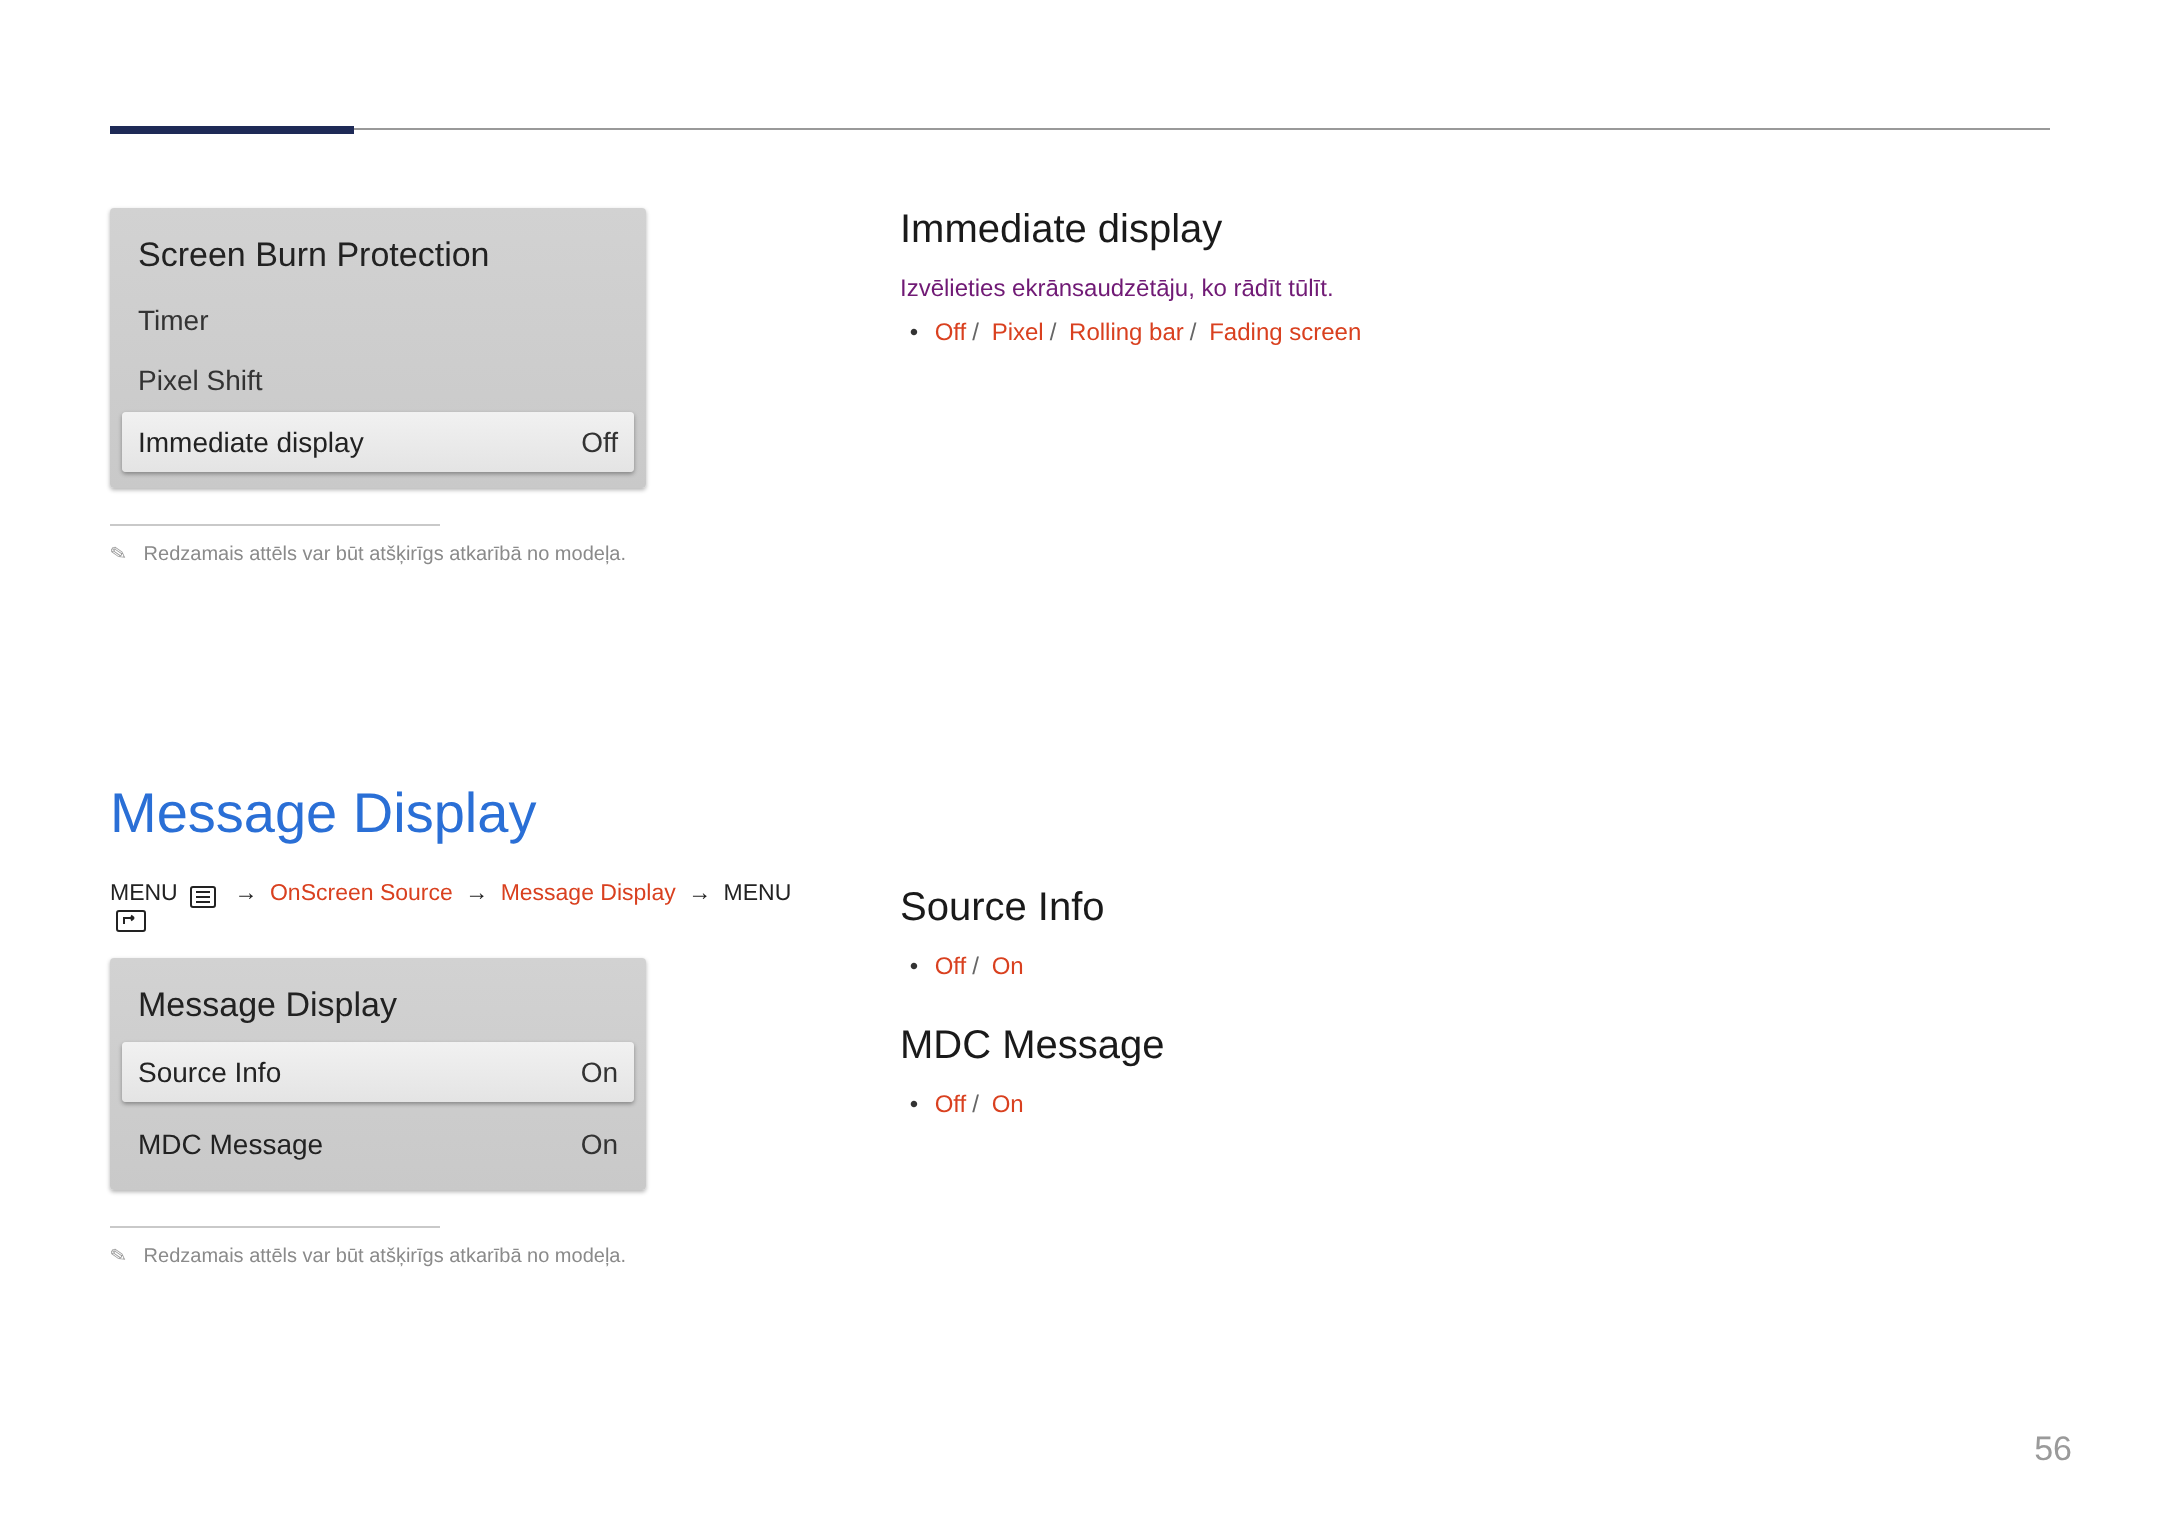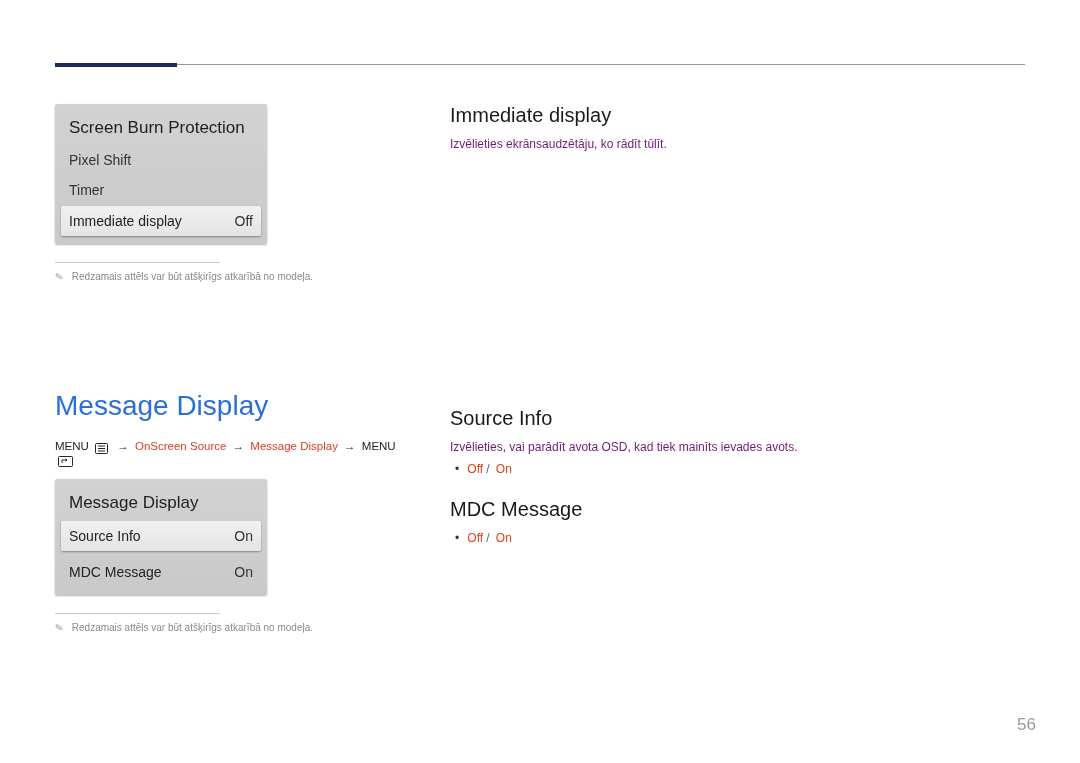--- a/index.html
+++ b/index.html
@@ -35,21 +35,21 @@
     padding-top: 40px;
   }
   .col-left { width: 395px; padding-right: 32px; }
   .col-right { flex: 1; }
 
   .panel {
     background: #cfcfcf;
     background: linear-gradient(#d2d2d2,#c9c9c9);
     border-radius: 2px;
     box-shadow: 0 1px 2px rgba(0,0,0,.3);
-    width: 212px;
+    width: 268px;
     padding-bottom: 2px;
     margin-bottom: 10px;
   }
   .panel-title {
     font-size: 17px;
     font-weight: 400;
     color: #222;
     padding: 14px 14px 8px 14px;
   }
   .panel-item {
@@ -121,22 +121,22 @@
 <div class="top-rule-wrap">
   <div class="top-rule"></div>
   <div class="top-bar"></div>
 </div>
 
 <div class="page">
   <div class="col-left">
 
     <div class="panel">
       <div class="panel-title">Screen Burn Protection</div>
+      <div class="panel-item">Timer</div>
       <div class="panel-item">Pixel Shift</div>
-      <div class="panel-item">Timer</div>
       <div class="panel-row hl">
         <span>Immediate display</span>
         <span class="val">Off</span>
       </div>
     </div>
 
     <hr class="note-hr">
     <div class="note">
       <span class="pen">✎</span>
       <span>Redzamais attēls var būt atšķirīgs atkarībā no modeļa.</span>
@@ -185,25 +185,31 @@
       <span class="pen">✎</span>
       <span>Redzamais attēls var būt atšķirīgs atkarībā no modeļa.</span>
     </div>
 
   </div>
 
   <div class="col-right">
 
     <h2 class="right-h2">Immediate display</h2>
     <div class="desc">Izvēlieties ekrānsaudzētāju, ko rādīt tūlīt.</div>
+    <div class="opts">
+      <span class="dot">•</span>
+      <span>Off</span><span class="sep">/</span>
+      <span>Pixel</span><span class="sep">/</span>
+      <span>Rolling bar</span><span class="sep">/</span>
+      <span>Fading screen</span>
+    </div>
 
     <div style="height:248px"></div>
 
     <h2 class="right-h2">Source Info</h2>
-    <div class="desc">Izvēlieties, vai parādīt avota OSD, kad tiek mainīts ievades avots.</div>
     <div class="opts">
       <span class="dot">•</span>
       <span>Off</span><span class="sep">/</span>
       <span>On</span>
     </div>
 
     <h2 class="right-h2">MDC Message</h2>
     <div class="opts">
       <span class="dot">•</span>
       <span>Off</span><span class="sep">/</span>

